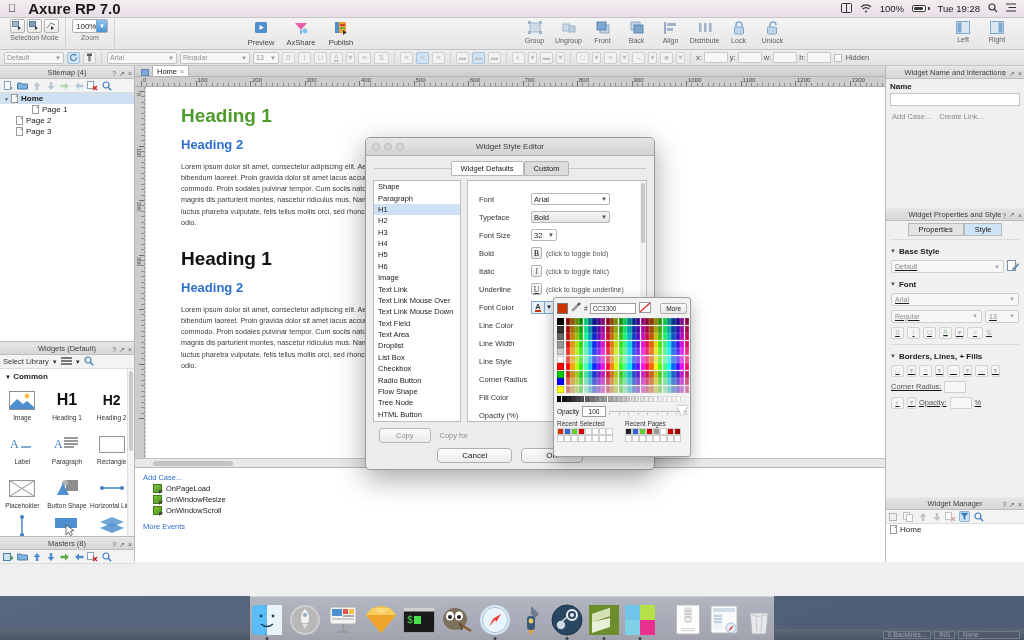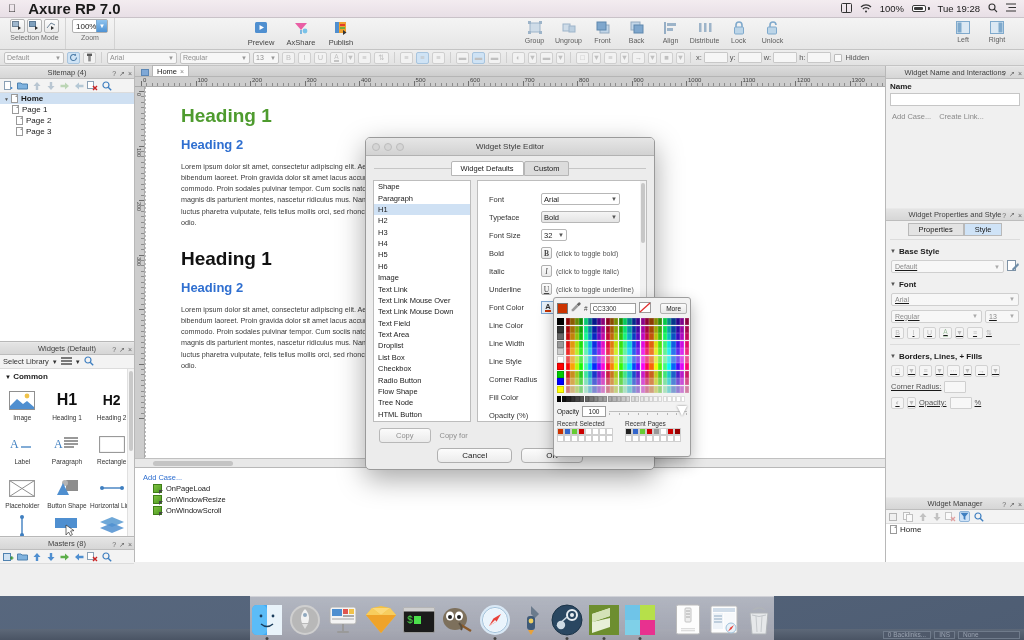--- a/index.html
+++ b/index.html
@@ -223,21 +223,21 @@
   }
   .dlg-tb{ height:18px; background:linear-gradient(to bottom,#e6e6e6,#d2d2d2); border-bottom:1px solid #b2b2b2; display:flex;align-items:center; position:relative;}
   .dlg-tb .lights{ display:flex;gap:4px;margin-left:6px;}
   .dlg-tb .lights i{width:8px;height:8px;border-radius:50%;background:#d5d5d5;border:1px solid #bcbcbc;display:block;}
   .dlg-tb .t{ position:absolute;left:0;right:0;text-align:center;font-size:8px;color:#3a3a3a;}
   .dlg-tabs{ display:flex; align-items:center; padding:5px 8px 0 8px; gap:0; }
   .dlg-tabs .line{flex:1;height:1px;background:#c6c6c6;}
   .dtab{ padding:2px 9px; font-size:7.5px; border:1px solid #b6b6b6; background:#dcdcdc; border-radius:2px 2px 0 0;}
   .dtab.active{ background:#fff; }
   .dlg-main{ display:flex; padding:4px 7px 0 7px; gap:6px; height:246px;}
-  .stylelist{ width:98px; background:#fff; border:1px solid #bdbdbd; overflow:hidden;}
+  .stylelist{ width:88px; background:#fff; border:1px solid #bdbdbd; overflow:hidden;}
   .sli{ font-size:7.5px; padding:1.2px 0 1.2px 4px; }
   .sli.sel{ background:#cfe1f4; }
   .propbox{ flex:1; background:#fff; border:1px solid #bdbdbd; position:relative; overflow:hidden;}
   .prow{ display:flex;align-items:center; height:18px; padding-left:11px;}
   .plab{ width:52px; font-size:7.5px; color:#333;}
   .pcombo{ width:79px;height:12px;border:1px solid #b7b7b7;background:#fff;border-radius:2px;display:flex;align-items:center;padding:0 2px;font-size:7.5px;position:relative;}
   .pcombo.gray{ background:linear-gradient(to bottom,#f5f5f5,#e4e4e4); }
   .pcombo .ca{ position:absolute; right:2px; font-size:6px; color:#555;}
   .pcombo.sm{ width:26px; }
   .togbtn{ width:11px;height:12px;border:1px solid #b0b0b0;border-radius:2px;background:linear-gradient(to bottom,#fcfcfc,#e9e9e9);
@@ -632,21 +632,21 @@
                 <line x1="6.2" y1="6.2" x2="9.2" y2="9.2" stroke="#3f7fc0" stroke-width="1.4"></line>
               </svg>
             </span>
         </div>
         <div class="tree">
           <div class="trow sel">
             <span class="tri">▼</span>
             <span class="pgicon"></span>
             <span>Home</span>
           </div>
-          <div class="trow" style="padding-left:12px">
+          <div class="trow" style="padding-left:32px">
             <span class="pgicon"></span>
             <span>Page 1</span>
           </div>
           <div class="trow" style="padding-left:16px">
             <span class="pgicon"></span>
             <span>Page 2</span>
           </div>
           <div class="trow" style="padding-left:16px">
             <span class="pgicon"></span>
             <span>Page 3</span>
@@ -1117,20 +1117,21 @@
                 <span>OnPageLoad</span>
               </div>
             <div class="evrow">
                 <span class="evicon"></span>
                 <span>OnWindowResize</span>
               </div>
             <div class="evrow">
                 <span class="evicon"></span>
                 <span>OnWindowScroll</span>
               </div>
+            <div class="link" style="margin-top:7px">More Events</div>
           </div>
         </div>
       </div>
 
       <div class="rightcol">
         <div class="panelhdr">
           <span>Widget Name and Interactions</span>
           <span class="hdr-ctl">
             <span>?</span>
             <span>↗</span>

